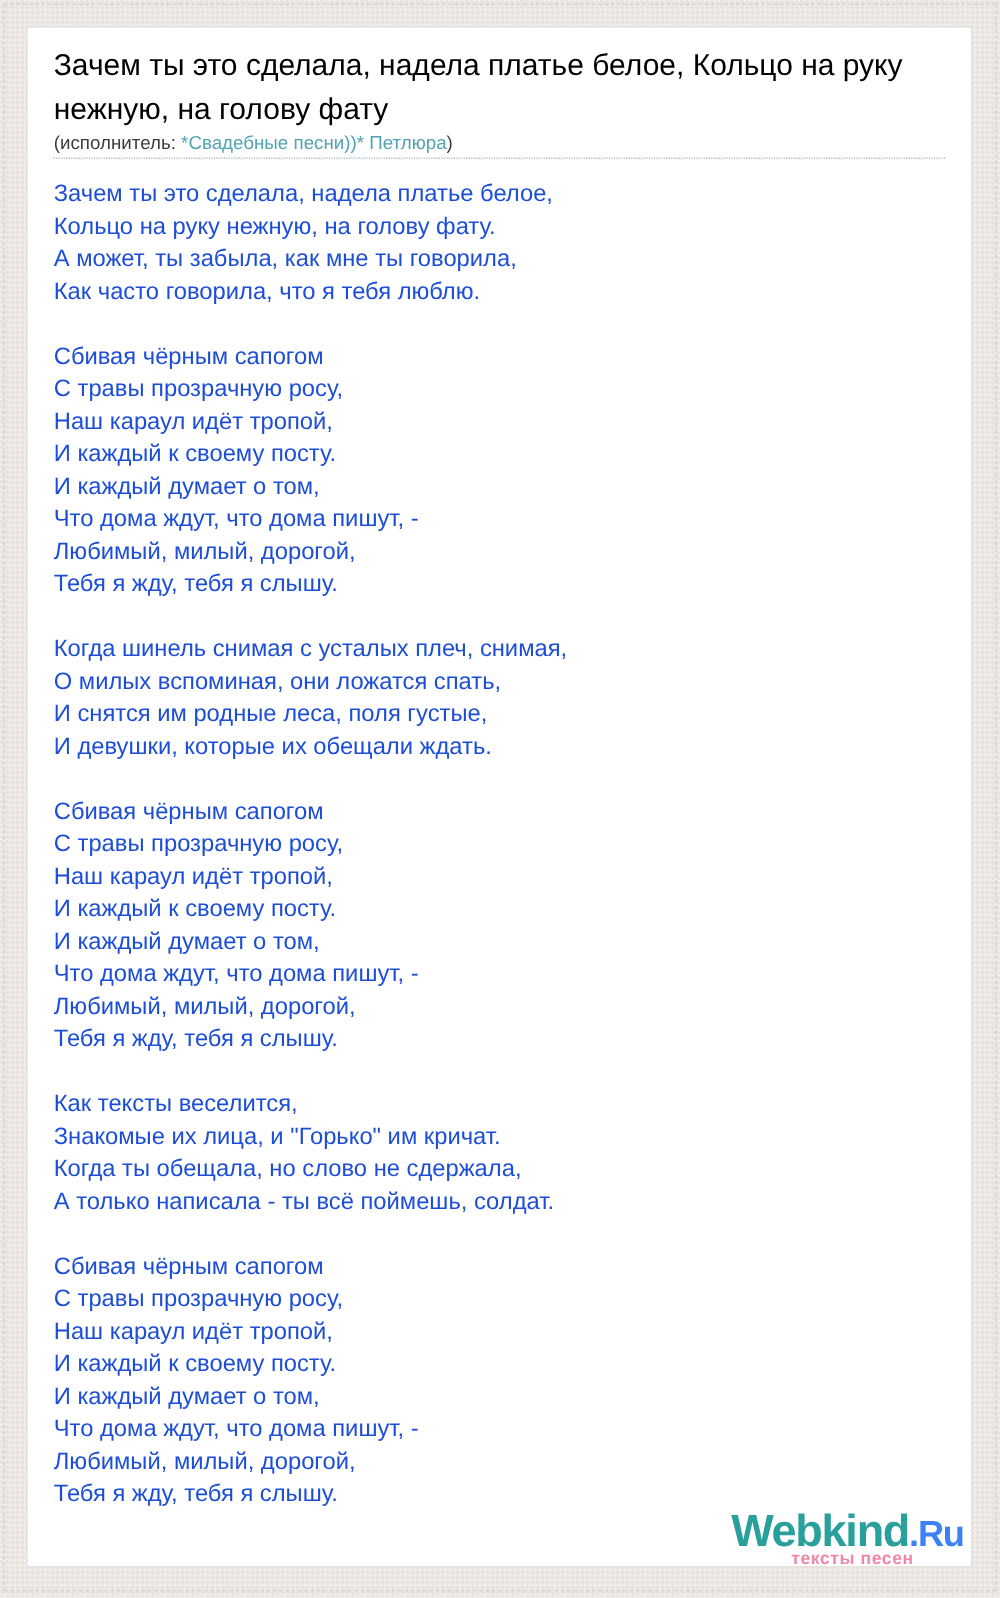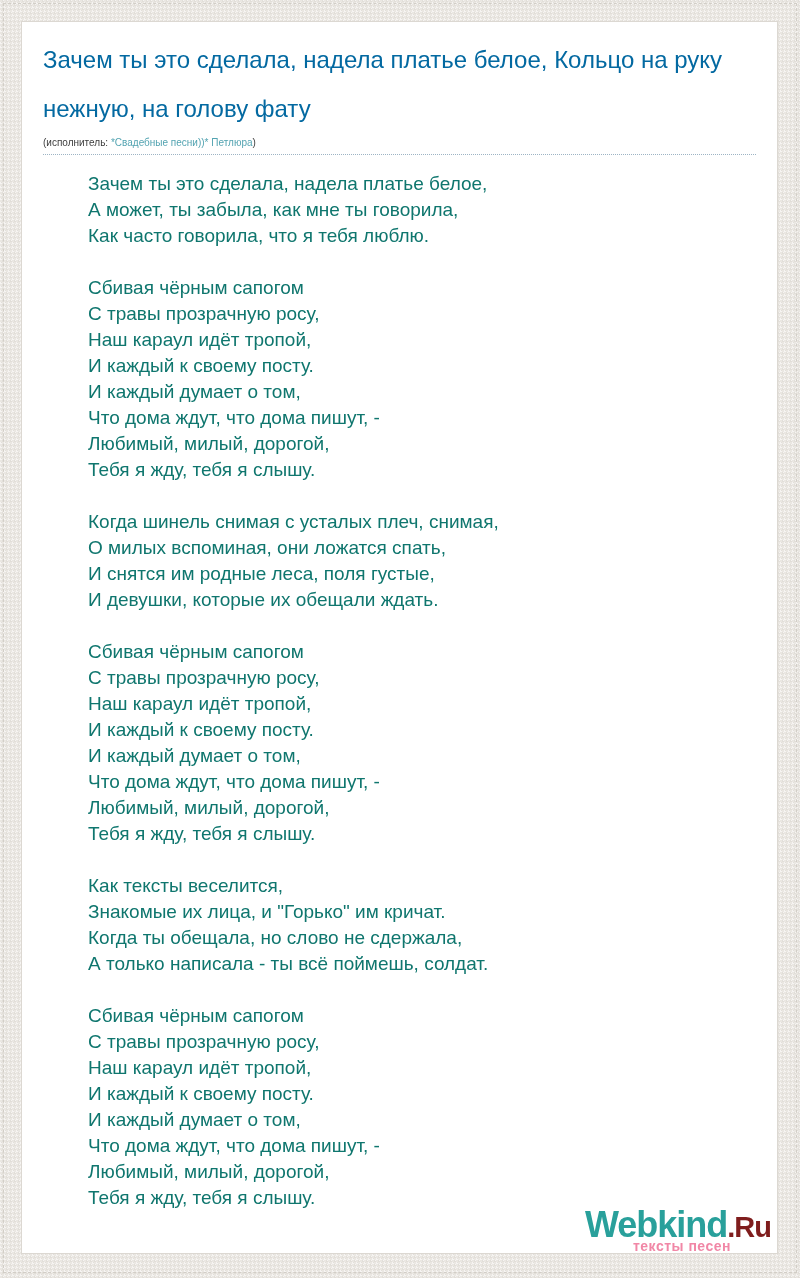--- a/index.html
+++ b/index.html
@@ -17,46 +17,46 @@
     position:absolute;left:3px;top:3px;right:3px;bottom:5px;
     border:1px dashed #d2cec7;pointer-events:none;
   }
   .card{
     position:absolute;left:21px;top:21px;width:757px;height:1233px;
     background:#ffffff;border:1px solid #dcd8d2;
     box-sizing:border-box;
     padding:13px 21px 0 21px;
   }
   .title{
-    margin:0;font-size:24px;line-height:49px;font-weight:normal;
-    color:#0369a1;letter-spacing:0;
+    margin:0;font-size:24px;line-height:35px;font-weight:normal;
+    color:#000000;letter-spacing:0;
   }
   .subtitle{
-    margin-top:1px;font-size:10px;line-height:18px;color:#3d3d3d;
+    margin-top:1px;font-size:15px;line-height:18px;color:#3d3d3d;
   }
   .artist-link{
     color:#52a3b1;text-decoration:none;cursor:pointer;
   }
   .dotted-sep{
     margin-top:2px;height:0;border-bottom:1px dotted #9db4c4;
   }
   .lyrics{
-    margin-top:16px;font-size:19px;line-height:26px;color:#0f766e;margin-left:45px;
+    margin-top:16px;font-size:19px;line-height:26px;color:#1d4ed8;
   }
   .verse{margin:0 0 26px 0;}
   .lyric-line{white-space:pre;}
   .logo{
     position:absolute;right:6px;bottom:0px;text-align:right;
     cursor:pointer;line-height:1;
   }
   .logo-brand{
     font-size:36px;font-weight:bold;color:#29a09b;letter-spacing:-1px;
   }
   .logo-domain{
-    font-size:29px;font-weight:bold;color:#7f1d1d;letter-spacing:-1px;
+    font-size:29px;font-weight:bold;color:#3b82f6;letter-spacing:-1px;
   }
   .logo-tagline{
     margin-top:-4px;margin-right:40px;
     font-size:14px;font-weight:bold;color:#f187a6;letter-spacing:0.5px;
   }
 </style>
 </head>
 <body>
 
 <div class="bg-frame"></div>
@@ -64,20 +64,21 @@
 <div class="card">
   <h1 class="title">Зачем ты это сделала, надела платье белое, Кольцо на руку нежную, на голову фату</h1>
 
   <div class="subtitle"><span>(исполнитель: </span><a class="artist-link">*Свадебные песни))* Петлюра</a><span>)</span></div>
 
   <div class="dotted-sep"></div>
 
   <div class="lyrics">
       <div class="verse">
         <div class="lyric-line">Зачем ты это сделала, надела платье белое,</div>
+        <div class="lyric-line">Кольцо на руку нежную, на голову фату.</div>
         <div class="lyric-line">А может, ты забыла, как мне ты говорила,</div>
         <div class="lyric-line">Как часто говорила, что я тебя люблю.</div>
       </div>
       <div class="verse">
         <div class="lyric-line">Сбивая чёрным сапогом</div>
         <div class="lyric-line">С травы прозрачную росу,</div>
         <div class="lyric-line">Наш караул идёт тропой,</div>
         <div class="lyric-line">И каждый к своему посту.</div>
         <div class="lyric-line">И каждый думает о том,</div>
         <div class="lyric-line">Что дома ждут, что дома пишут, -</div>

